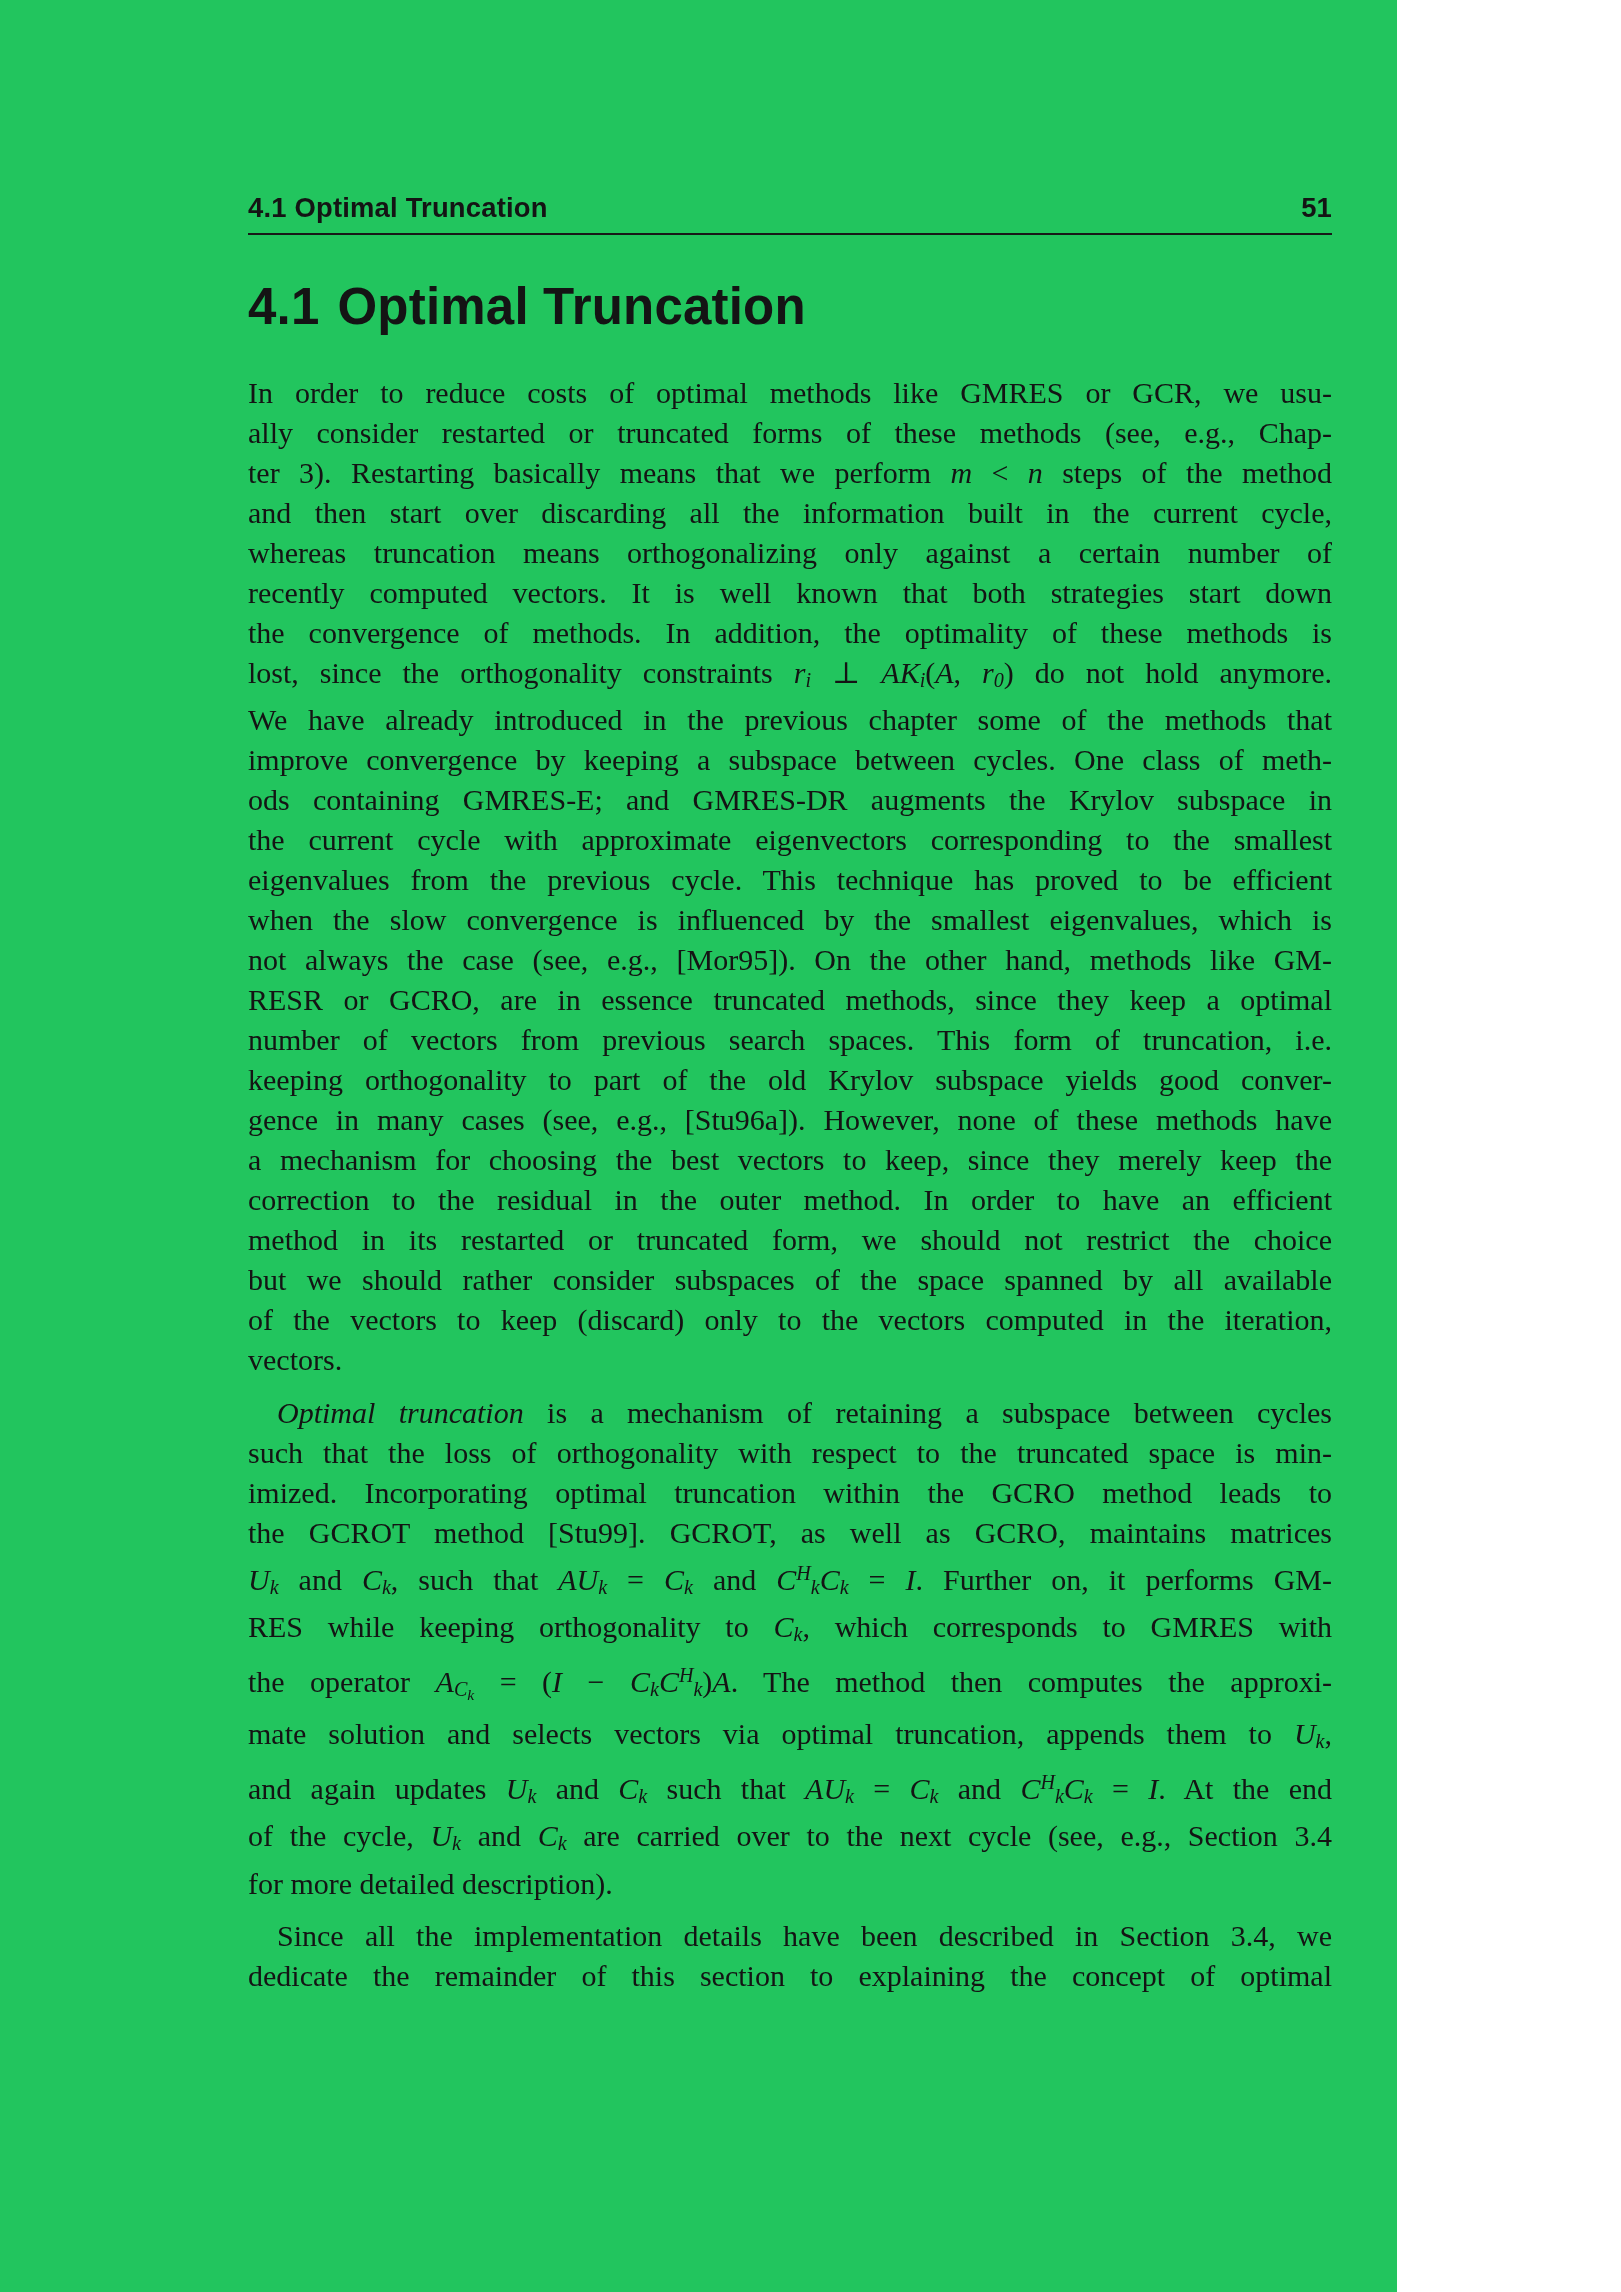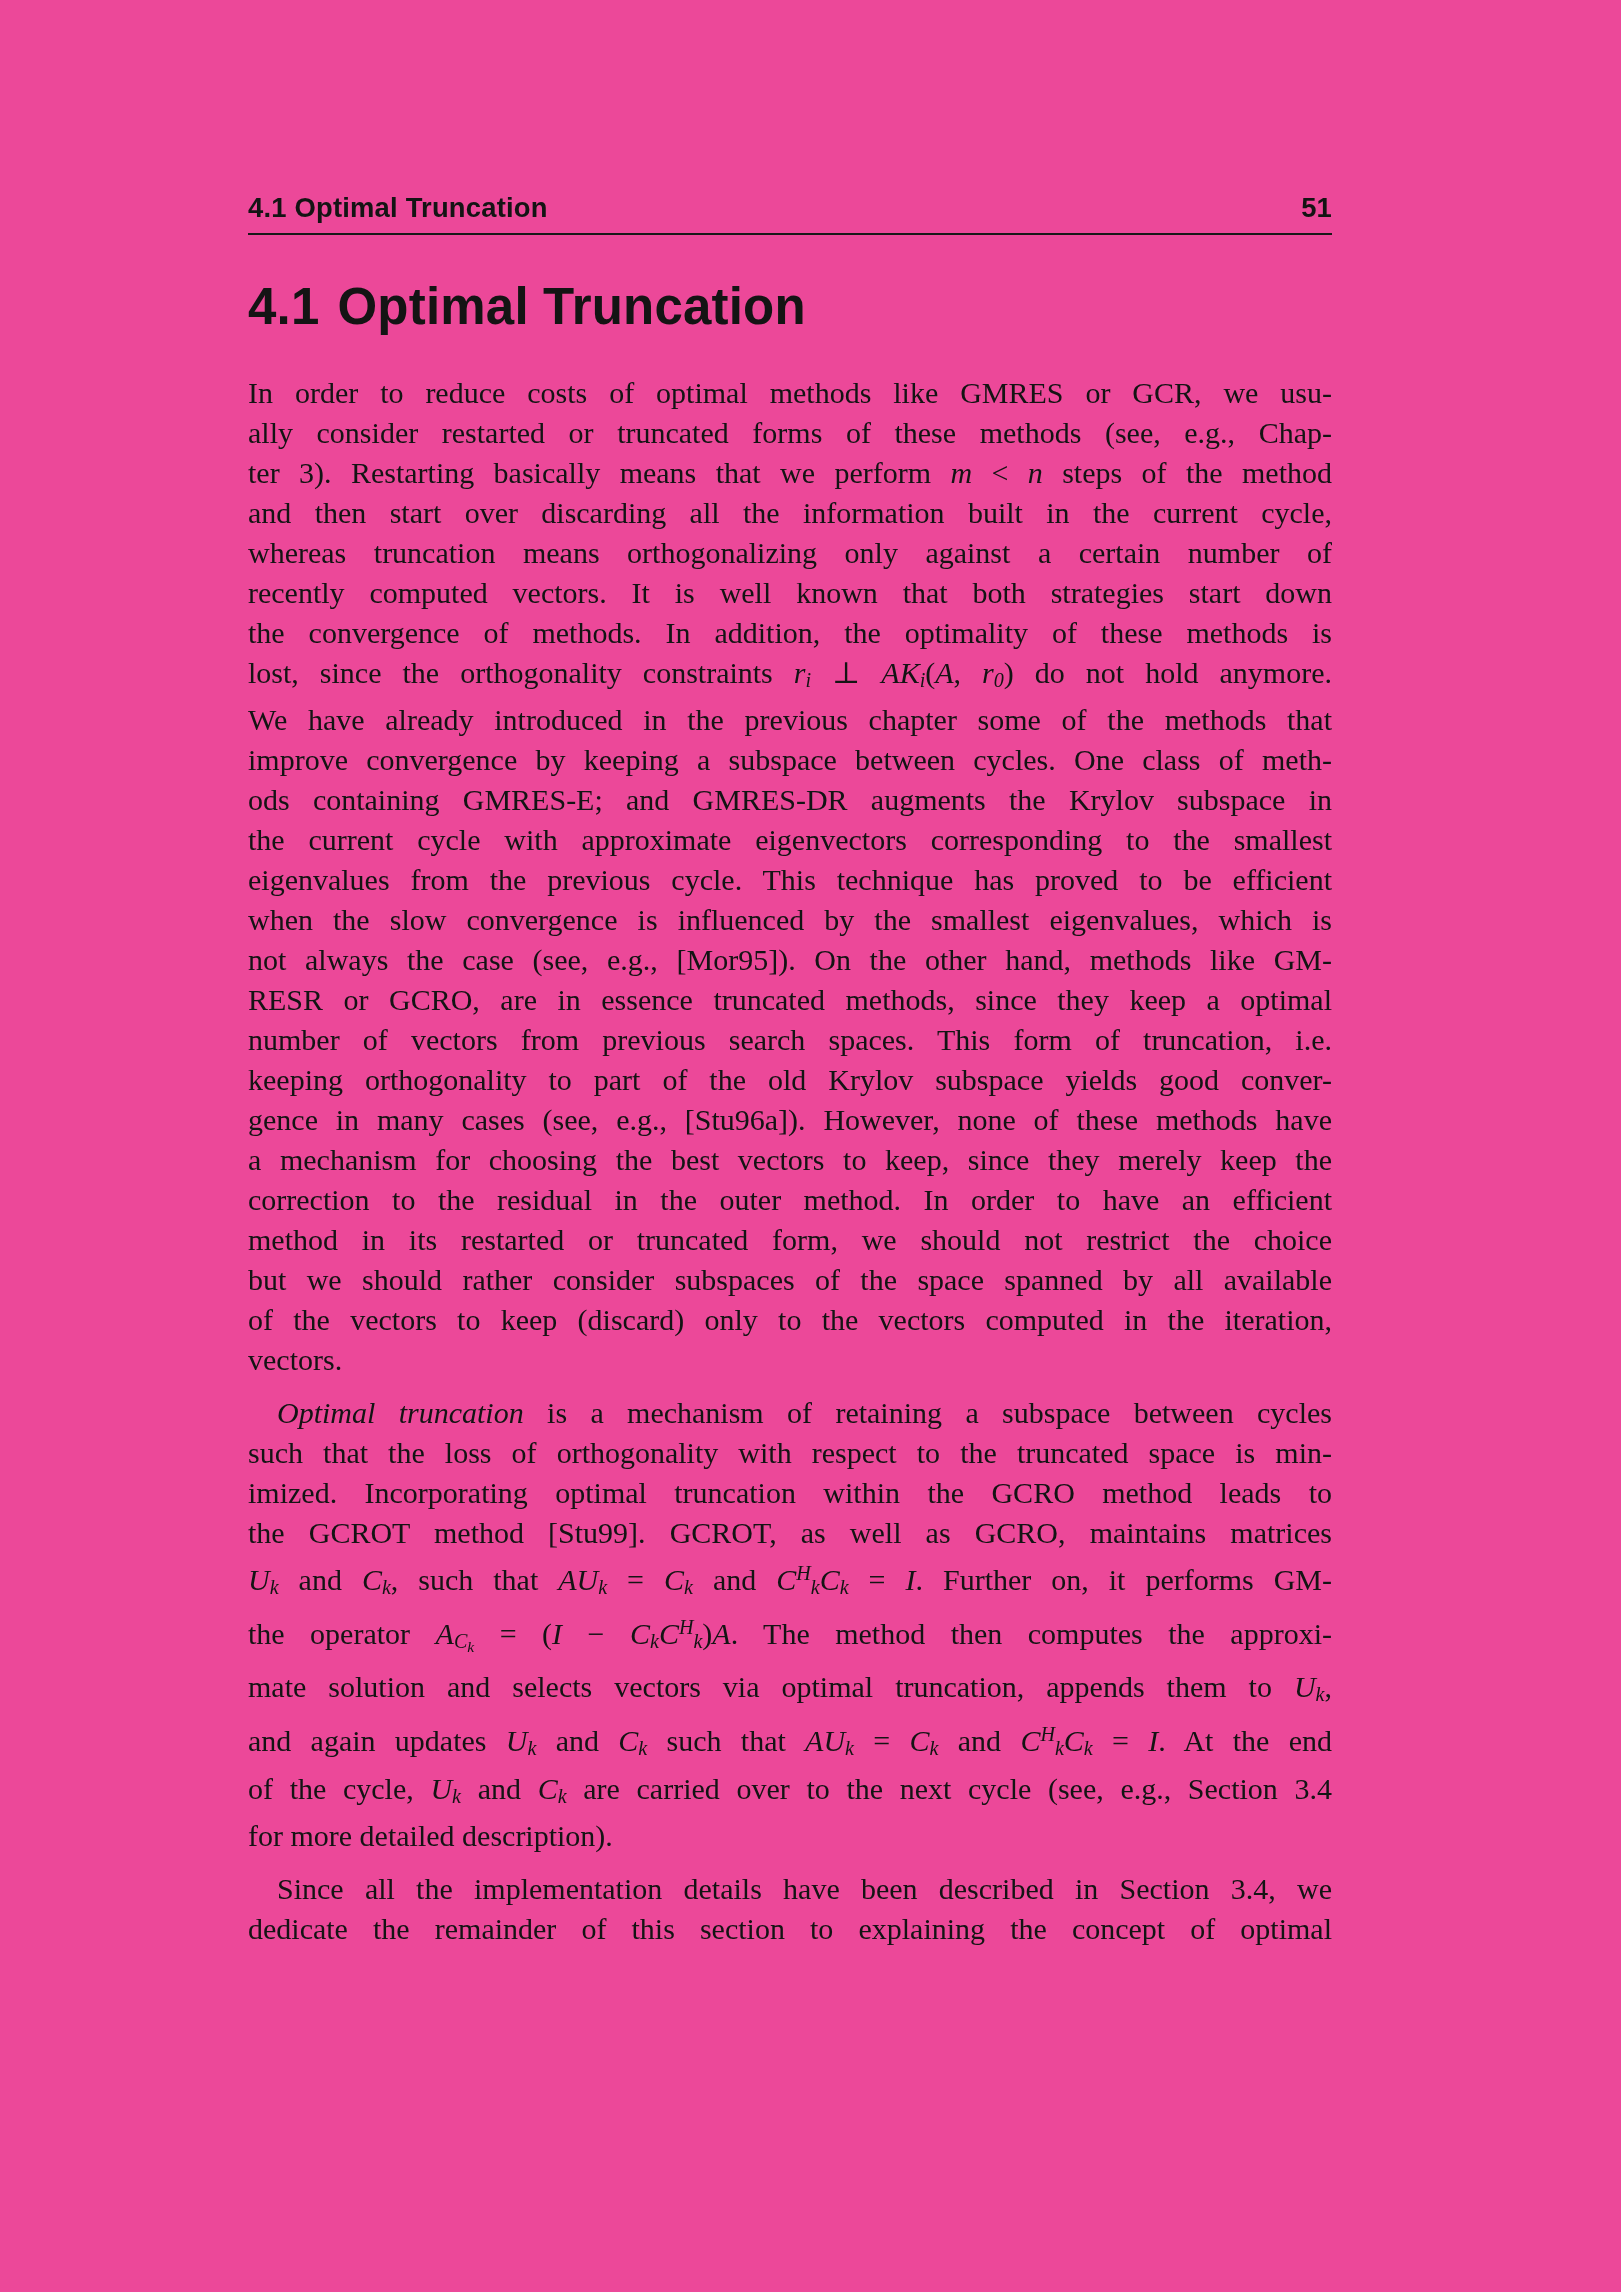--- a/index.html
+++ b/index.html
@@ -1,20 +1,20 @@
 <!DOCTYPE html>
 <html><head>
 <meta charset="utf-8">
 <style>
   html, body { margin: 0; padding: 0; background: #ffffff; }
   .page {
     position: relative;
-    width: 1621px;
+    width: 1397px;
     height: 2293px;
-    background: #ec4899;
+    background: #22c55e;
     overflow: hidden;
     color: #141414;
   }
   .content {
     position: absolute;
     left: 248px;
     top: 192px;
     width: 1084px;
   }
   .running-header {
@@ -103,20 +103,21 @@
           <div class="line"><span>but we should rather consider subspaces of the space spanned by all available</span></div>
           <div class="line"><span>of the vectors to keep (discard) only to the vectors computed in the iteration,</span></div>
           <div class="line lastline"><span>vectors.</span></div>
         </div>
         <div class="para">
           <div class="line indent"><span class="mi">Optimal truncation</span><span> is a mechanism of retaining a subspace between cycles</span></div>
           <div class="line"><span>such that the loss of orthogonality with respect to the truncated space is min-</span></div>
           <div class="line"><span>imized. Incorporating optimal truncation within the GCRO method leads to</span></div>
           <div class="line"><span>the GCROT method [Stu99]. GCROT, as well as GCRO, maintains matrices</span></div>
           <div class="line"><span class="mi">U</span><span class="msub">k</span><span> and </span><span class="mi">C</span><span class="msub">k</span><span>, such that </span><span class="mi">AU</span><span class="msub">k</span><span> = </span><span class="mi">C</span><span class="msub">k</span><span> and </span><span class="mi">C</span><span class="msup">H</span><span class="msub">k</span><span class="mi">C</span><span class="msub">k</span><span> = </span><span class="mi">I</span><span>. Further on, it performs GM-</span></div>
+          <div class="line"><span>RES while keeping orthogonality to </span><span class="mi">C</span><span class="msub">k</span><span>, which corresponds to GMRES with</span></div>
           <div class="line"><span>the operator </span><span class="mi">A</span><span class="msub">C</span><span class="msub2">k</span><span> = (</span><span class="mi">I</span><span> − </span><span class="mi">C</span><span class="msub">k</span><span class="mi">C</span><span class="msup">H</span><span class="msub">k</span><span>)</span><span class="mi">A</span><span>. The method then computes the approxi-</span></div>
           <div class="line"><span>mate solution and selects vectors via optimal truncation, appends them to </span><span class="mi">U</span><span class="msub">k</span><span>,</span></div>
           <div class="line"><span>and again updates </span><span class="mi">U</span><span class="msub">k</span><span> and </span><span class="mi">C</span><span class="msub">k</span><span> such that </span><span class="mi">AU</span><span class="msub">k</span><span> = </span><span class="mi">C</span><span class="msub">k</span><span> and </span><span class="mi">C</span><span class="msup">H</span><span class="msub">k</span><span class="mi">C</span><span class="msub">k</span><span> = </span><span class="mi">I</span><span>. At the end</span></div>
           <div class="line"><span>of the cycle, </span><span class="mi">U</span><span class="msub">k</span><span> and </span><span class="mi">C</span><span class="msub">k</span><span> are carried over to the next cycle (see, e.g., Section 3.4</span></div>
           <div class="line lastline"><span>for more detailed description).</span></div>
         </div>
         <div class="para">
           <div class="line indent"><span>Since all the implementation details have been described in Section 3.4, we</span></div>
           <div class="line"><span>dedicate the remainder of this section to explaining the concept of optimal</span></div>
         </div>

